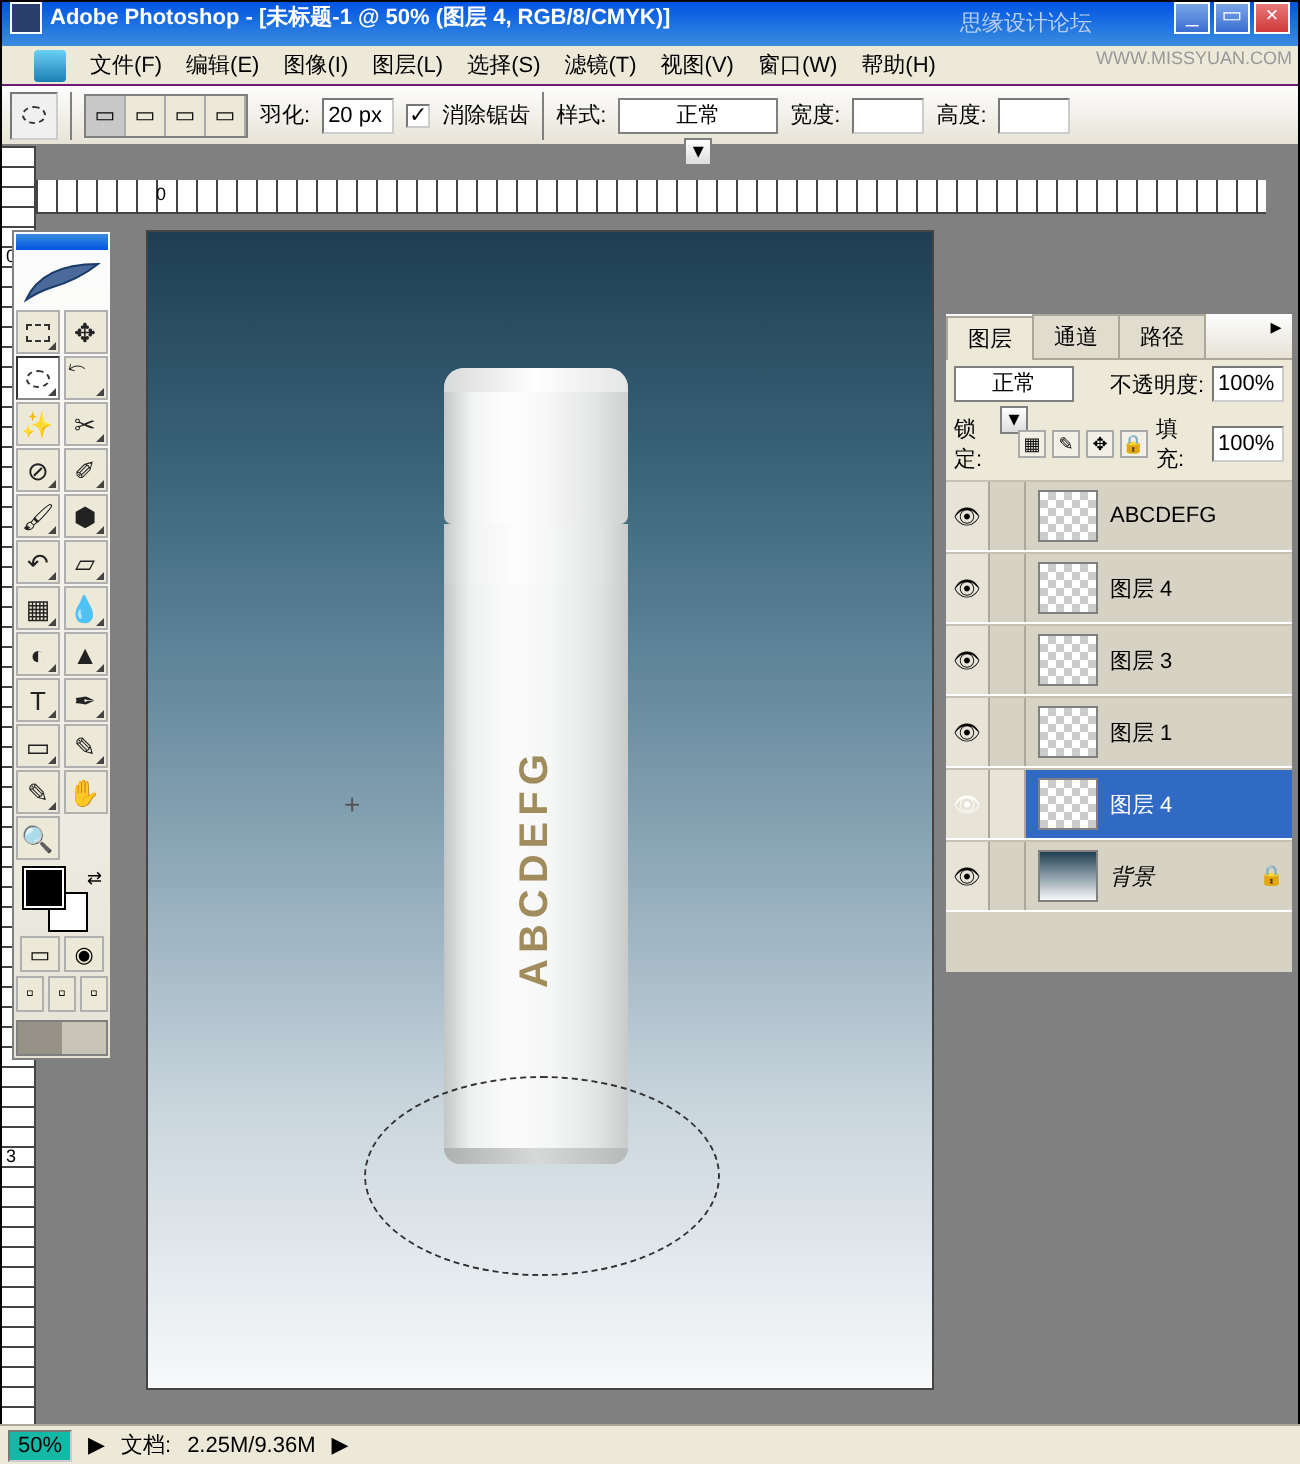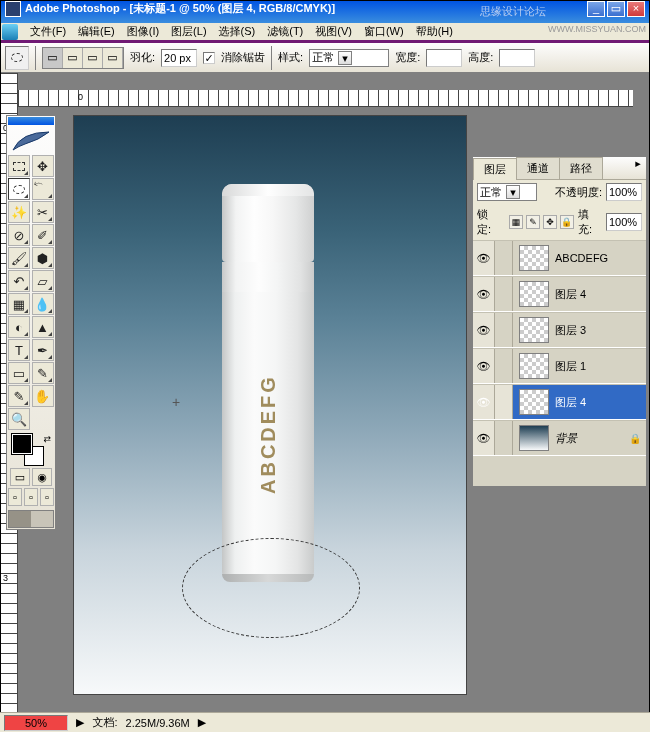--- a/index.html
+++ b/index.html
@@ -5,34 +5,34 @@
 * { margin: 0; padding: 0; box-sizing: border-box; font-family: "Microsoft YaHei", Tahoma, sans-serif; font-size: 11px; }
 body { background: #808080; width: 650px; height: 732px; overflow: hidden; border: 1px solid #000; }
 .titlebar { background: linear-gradient(#0054e3, #3a8dde); color: #fff; height: 22px; display: flex; align-items: flex-start; padding: 0 4px; }
 .titlebar .app-icon { width: 16px; height: 16px; background: #2a3f6e; border: 1px solid #fff; margin-right: 4px; }
 .titlebar .title { flex: 1; font-weight: bold; }
 .titlebar .win-btns { display: flex; gap: 2px; }
 .titlebar .win-btn { width: 18px; height: 16px; background: linear-gradient(#7aa5e8,#3a6fd0); border: 1px solid #fff; color: #fff; text-align: center; line-height: 12px; cursor: pointer; }
 .titlebar .win-btn.close { background: linear-gradient(#e87a7a,#d03a3a); }
 .watermark { position: absolute; right: 104px; top: 4px; color: #b8cdf0; font-size: 11px; }
 .url-wm { position: absolute; right: 4px; top: 24px; color: #999; font-size: 9px; }
-.menubar { background: #ece9d8; height: 20px; display: flex; align-items: center; padding-left: 1px; border-bottom: 3px solid #701a75; }
+.menubar { background: #ece9d8; height: 20px; display: flex; align-items: center; padding-left: 16px; border-bottom: 1px solid #701a75; }
 .menubar .ps-icon { width: 16px; height: 16px; margin-right: 6px; background: linear-gradient(#6bd0f5,#1a7fb5); border-radius: 2px; }
 .menubar .item { padding: 2px 6px; cursor: pointer; }
 .optbar { background: linear-gradient(#fdfdfd,#e7e3d6); height: 30px; display: flex; align-items: center; gap: 6px; padding: 0 4px; border-bottom: 1px solid #808080; }
 .tool-slot { width: 24px; height: 24px; border: 1px inset #ccc; background: #f0f0f0; display: flex; align-items: center; justify-content: center; }
 .shape-btns { display: flex; border: 1px solid #808080; }
 .shape-btn { width: 20px; height: 20px; border-right: 1px solid #aaa; background: #ece9d8; display: flex; align-items: center; justify-content: center; cursor: pointer; }
 .shape-btn.sel { background: #c8c8c8; }
 .rect-ic { width: 12px; height: 9px; border: 1px dashed #333; }
 .ellipse-ic { width: 12px; height: 9px; border: 1px dashed #333; border-radius: 50%; }
 .label { color: #000; }
 .input-s { width: 36px; height: 18px; border: 1px inset #ccc; background: #fff; padding: 0 2px; }
 .checkbox { width: 12px; height: 12px; border: 1px inset #ccc; background: #fff; display: inline-block; vertical-align: middle; text-align: center; line-height: 10px; }
-.select-s { height: 18px; border: 1px solid #808080; background: #fff; padding: 0 2px; display: flex; align-items: center; gap: 4px; }
+.select-s { height: 18px; border: 1px solid #808080; background: #fff; padding: 0 2px; display: flex; align-items: center; gap: 4px; flex-direction: column; }
 .select-s .arrow { width: 14px; height: 14px; background: linear-gradient(#fff,#ddd); border: 1px solid #808080; text-align: center; line-height: 12px; }
 .divider { width: 1px; height: 24px; background: #808080; }
 
 .work { position: relative; height: 640px; }
 .ruler-h { position: absolute; left: 17px; top: 17px; background: #fff; height: 17px; width: 615px; border-bottom: 1px solid #444; background-image: repeating-linear-gradient(to right, #444 0, #444 1px, transparent 1px, transparent 10px); }
 .ruler-h::before { content: ""; position: absolute; inset: 0; background-image: repeating-linear-gradient(to right, #444 0, #444 1px, transparent 1px, transparent 50px); }
 .ruler-v { position: absolute; left: 0; top: 0; width: 17px; height: 640px; background: #fff; border-right: 1px solid #444; background-image: repeating-linear-gradient(to bottom, #444 0, #444 1px, transparent 1px, transparent 10px); }
 .ruler-v::before { content: ""; position: absolute; inset: 0; background-image: repeating-linear-gradient(to bottom, #444 0, #444 1px, transparent 1px, transparent 50px); }
 .rlabel { position: absolute; color: #000; font-size: 9px; }
 
@@ -80,21 +80,21 @@
 .eye-col { width: 22px; height: 100%; display: flex; align-items: center; justify-content: center; border-right: 1px solid #aca899; background: #e7e4d7; }
 .link-col { width: 18px; border-right: 1px solid #aca899; height: 100%; }
 .layer-thumb { width: 30px; height: 26px; background-image: linear-gradient(45deg,#ccc 25%,transparent 25%),linear-gradient(-45deg,#ccc 25%,transparent 25%),linear-gradient(45deg,transparent 75%,#ccc 75%),linear-gradient(-45deg,transparent 75%,#ccc 75%); background-size: 8px 8px; background-position: 0 0,0 4px,4px -4px,-4px 0; background-color: #fff; border: 1px solid #808080; margin: 0 6px; position: relative; }
 .layer-thumb.gradient { background: linear-gradient(#1e3e52,#f7f9fa); }
 .layer-name { flex: 1; }
 .layer-name.bg { font-style: italic; }
 .lock-badge { font-size: 10px; }
 .layer-pad { height: 30px; }
 
 .statusbar { position: absolute; left: 0; bottom: 0; right: 0; height: 20px; background: #ece9d8; border-top: 1px solid #aca899; display: flex; align-items: center; padding: 0 4px; gap: 8px; }
-.statusbar .box { border: 1px inset #ccc; background: #ef4444; padding: 1px 20px; }
+.statusbar .box { border: 1px inset #ccc; background: #14b8a6; padding: 1px 4px; }
 </style>
 </head>
 <body>
 
 <div class="titlebar">
   <div class="app-icon"></div>
   <span class="title">
     <span>Adobe Photoshop</span>
     -
     <span>[未标题-1 @ 50% (图层 4, RGB/8/CMYK)]</span>

